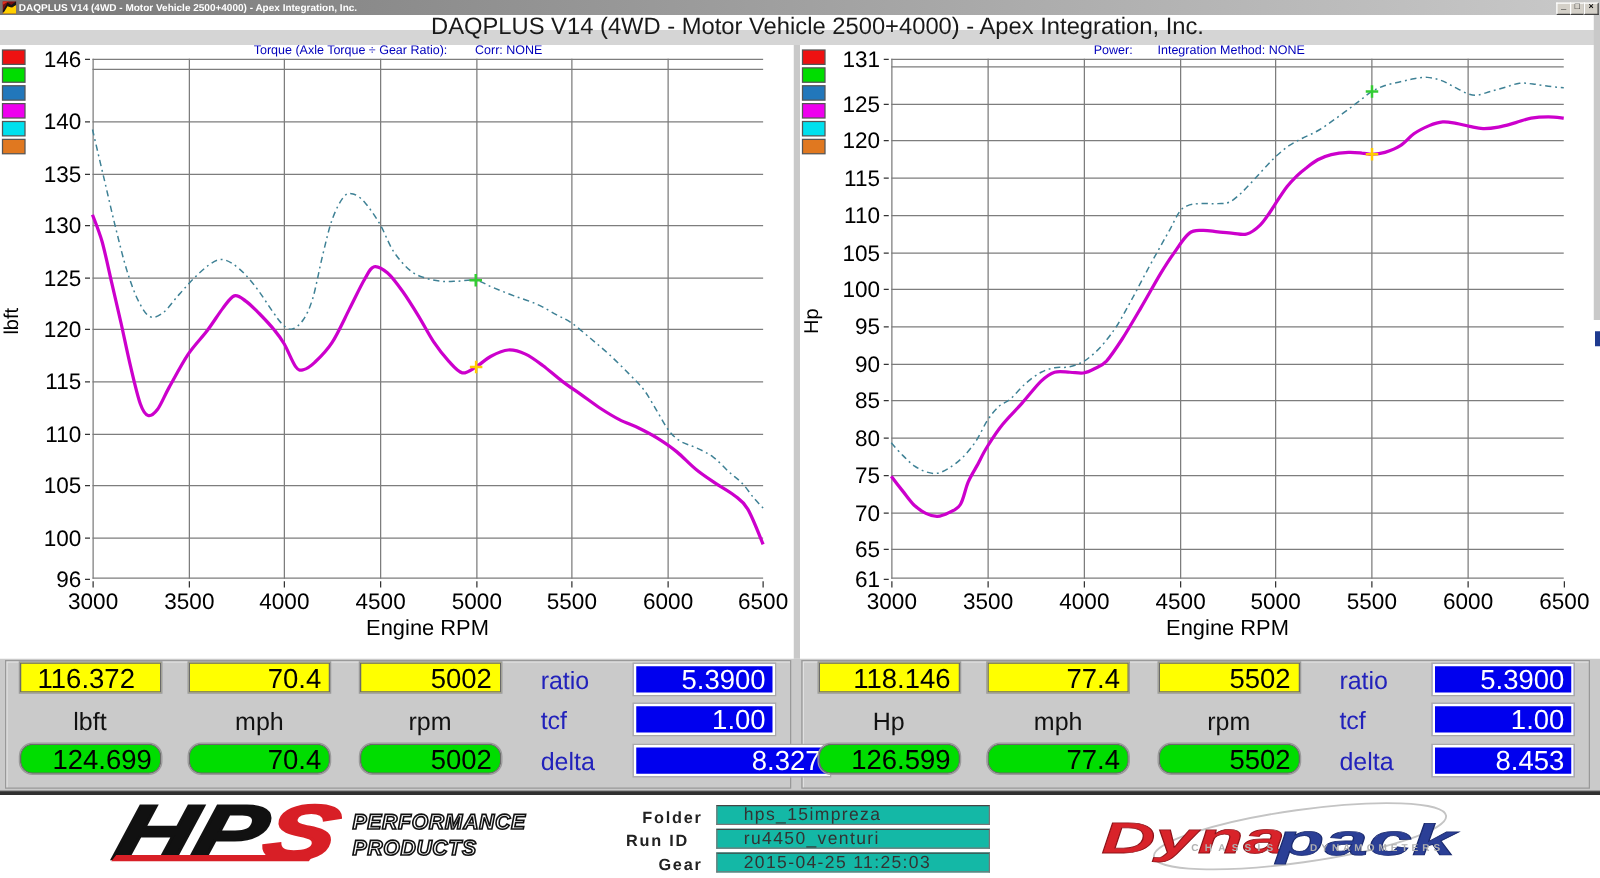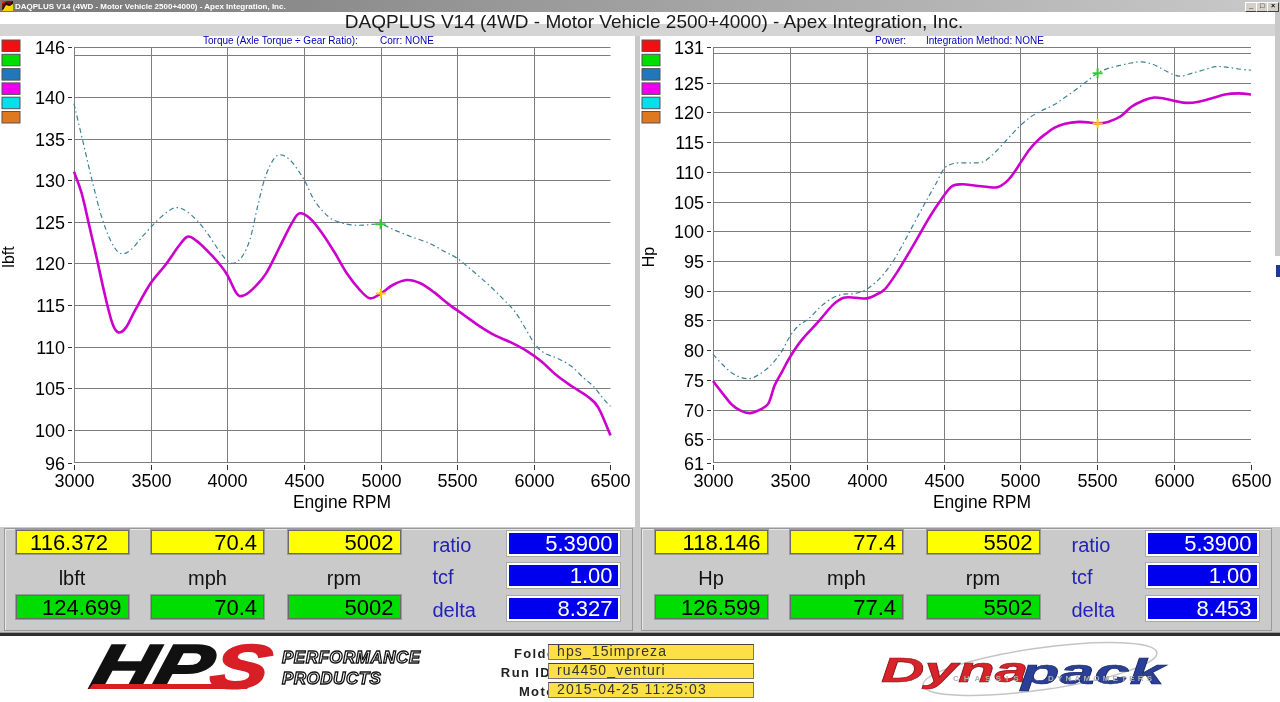--- a/index.html
+++ b/index.html
@@ -18,35 +18,35 @@
 #chartL{top:36px;left:0;}
 #chartR{top:36px;left:640px;}
 #divider{top:36px;left:635px;width:5px;height:491px;background:#c9c9c9;}
 #rightstrip{top:12px;left:1275px;width:5px;height:244px;background:#c9c9c9;}
 #bluebit{top:265px;left:1276px;width:4px;height:12px;background:#1e3a8f;}
 
 #panelband{top:527px;left:0;width:1280px;height:105px;background:#cacaca;}
 .panel{top:1px;height:101px;border:1px solid #999;box-shadow:inset 1px 1px 0 #e8e8e8;}
 .vbox{position:absolute;height:22px;border:1px solid #6a6a6a;outline:1px solid #9a9a9a;font-size:22px;text-align:right;padding-right:6px;line-height:23px;color:#000;}
 .ybox{background:#ffff00;}
-.gbox{background:#00dd00;}
+.gbox{background:#00dd00;border-radius:10px;}
 .bluebox{position:absolute;width:104px;height:21px;background:#0000ee;border:2px solid #fff;outline:1px solid #aaa;font-size:22px;text-align:right;padding-right:5px;line-height:22px;color:#fff;}
 .unitlab{position:absolute;width:113px;text-align:center;font-size:20px;color:#111;}
 .bluelab{position:absolute;font-size:20px;color:#2222bb;}
 #darkline{top:632px;left:0;width:1280px;height:3px;background:#303030;border-top:1px solid #9a9a9a;}
 #bottomstrip{top:636px;left:0;width:1280px;height:66px;background:#fff;}
 
 #hps{top:641px;left:88px;width:340px;height:55px;}
 .hpsletters{position:absolute;top:-5px;left:14px;font-size:62px;font-weight:bold;font-style:italic;transform:skewX(-15deg) scaleX(1.38);transform-origin:0 0;color:#111;line-height:62px;-webkit-text-stroke:2px #111;}
 #hpsred{color:#d81f26;-webkit-text-stroke:2px #d81f26;}
 #hpsline{position:absolute;top:43px;left:3px;width:158px;height:5px;background:#d81f26;transform:skewX(-38deg);}
 .pp{position:absolute;left:194px;font-size:17px;font-weight:bold;font-style:italic;color:#fff;-webkit-text-stroke:1.3px #111;letter-spacing:0.5px;white-space:pre;}
 
 .flab{position:absolute;font-size:13px;font-weight:bold;color:#222;text-align:right;width:72px;letter-spacing:1.4px;}
-.fbox{position:absolute;left:548px;width:196px;height:12px;background:#fde047;border:1px solid #777;border-top:1px solid #444;font-size:14px;color:#333;padding:0 0 2px 8px;line-height:12.5px;letter-spacing:1.1px;}
+.fbox{position:absolute;left:573px;width:196px;height:12px;background:#14b8a6;border:1px solid #777;border-top:1px solid #444;font-size:14px;color:#333;padding:0 0 2px 21px;line-height:12.5px;letter-spacing:1.1px;}
 
 #dynp{top:640px;left:860px;width:340px;height:62px;}
 </style>
 </head>
 <body>
 <div id="root">
 <div class="abs" id="titlebar"></div>
 <svg class="abs" style="top:1px;left:2px;" width="11" height="10" viewBox="0 0 11 10">
       <rect x="0" y="0" width="11" height="10" fill="#7a1010"></rect>
       <path d="M0 10 L4 3 L8 5 L11 2 L11 10 Z" fill="#ffd000"></path>
@@ -230,21 +230,21 @@
 <div class="unitlab" style="top:567px;left:151.0px;">mph</div>
 <div class="unitlab" style="top:567px;left:287.5px;">rpm</div>
 <div class="vbox gbox" style="top:595px;left:15.5px;width:105px;">124.699</div>
 <div class="vbox gbox" style="top:595px;left:151.0px;width:105px;">70.4</div>
 <div class="vbox gbox" style="top:595px;left:287.5px;width:105px;">5002</div>
 <div class="bluelab" style="top:534px;left:432.5px;">ratio</div>
 <div class="bluelab" style="top:566px;left:432.5px;">tcf</div>
 <div class="bluelab" style="top:599px;left:432.5px;">delta</div>
 <div class="bluebox" style="top:531px;left:506.5px;">5.3900</div>
 <div class="bluebox" style="top:563px;left:506.5px;">1.00</div>
-<div class="bluebox" style="top:596px;left:506.5px;">8.327</div>
+<div class="bluebox" style="top:596px;left:506.5px;padding-left:44px;">8.327</div>
 <div class="vbox ybox" style="top:530px;left:654.5px;width:105px;">118.146</div>
 <div class="vbox ybox" style="top:530px;left:790.0px;width:105px;">77.4</div>
 <div class="vbox ybox" style="top:530px;left:926.5px;width:105px;">5502</div>
 <div class="unitlab" style="top:567px;left:654.5px;">Hp</div>
 <div class="unitlab" style="top:567px;left:790.0px;">mph</div>
 <div class="unitlab" style="top:567px;left:926.5px;">rpm</div>
 <div class="vbox gbox" style="top:595px;left:654.5px;width:105px;">126.599</div>
 <div class="vbox gbox" style="top:595px;left:790.0px;width:105px;">77.4</div>
 <div class="vbox gbox" style="top:595px;left:926.5px;width:105px;">5502</div>
 <div class="bluelab" style="top:534px;left:1071.5px;">ratio</div>
@@ -258,21 +258,21 @@
 <div class="abs" id="hps">
 <span class="hpsletters">HP<span id="hpsred">S</span></span>
 <div id="hpsline"></div>
 <span class="pp" style="top:7px;">PERFORMANCE</span>
 <span class="pp" style="top:28px;">PRODUCTS</span>
 </div>
 <div class="flab" style="top:645.5px;left:490px;">Folder</div>
 <div class="fbox" style="top:643.5px;">hps_15impreza</div>
 <div class="flab" style="top:664.5px;left:490px;text-align:center;">Run ID</div>
 <div class="fbox" style="top:662.5px;">ru4450_venturi</div>
-<div class="flab" style="top:684px;left:490px;">Motor</div>
+<div class="flab" style="top:684px;left:490px;">Gear</div>
 <div class="fbox" style="top:682px;">2015-04-25 11:25:03</div>
 <div class="abs" id="dynp">
 <svg width="360" height="62" viewBox="0 0 360 62">
 <ellipse cx="180" cy="29" rx="118" ry="21" fill="none" stroke="#c4c4c4" stroke-width="1.5" transform="rotate(-8 180 29)"></ellipse>
 <text x="0" y="0" font-size="35" font-weight="bold" font-style="italic" fill="#d8232a" stroke="#8c1218" stroke-width="0.6" transform="translate(21,42) scale(1.72,1)">Dyna</text>
 <text x="0" y="0" font-size="35" font-weight="bold" font-style="italic" fill="#2b3f96" stroke="#1a2a6e" stroke-width="0.6" transform="translate(161,44) scale(1.8,1)">pack</text>
 <text x="93" y="41" font-size="8" font-weight="bold" fill="#b0b0b0" letter-spacing="5">CHASSIS</text>
 <text x="188" y="41" font-size="8" font-weight="bold" fill="#b0b0b0" letter-spacing="3.2">DYNAMOMETERS</text>
 </svg></div>
 </div>

